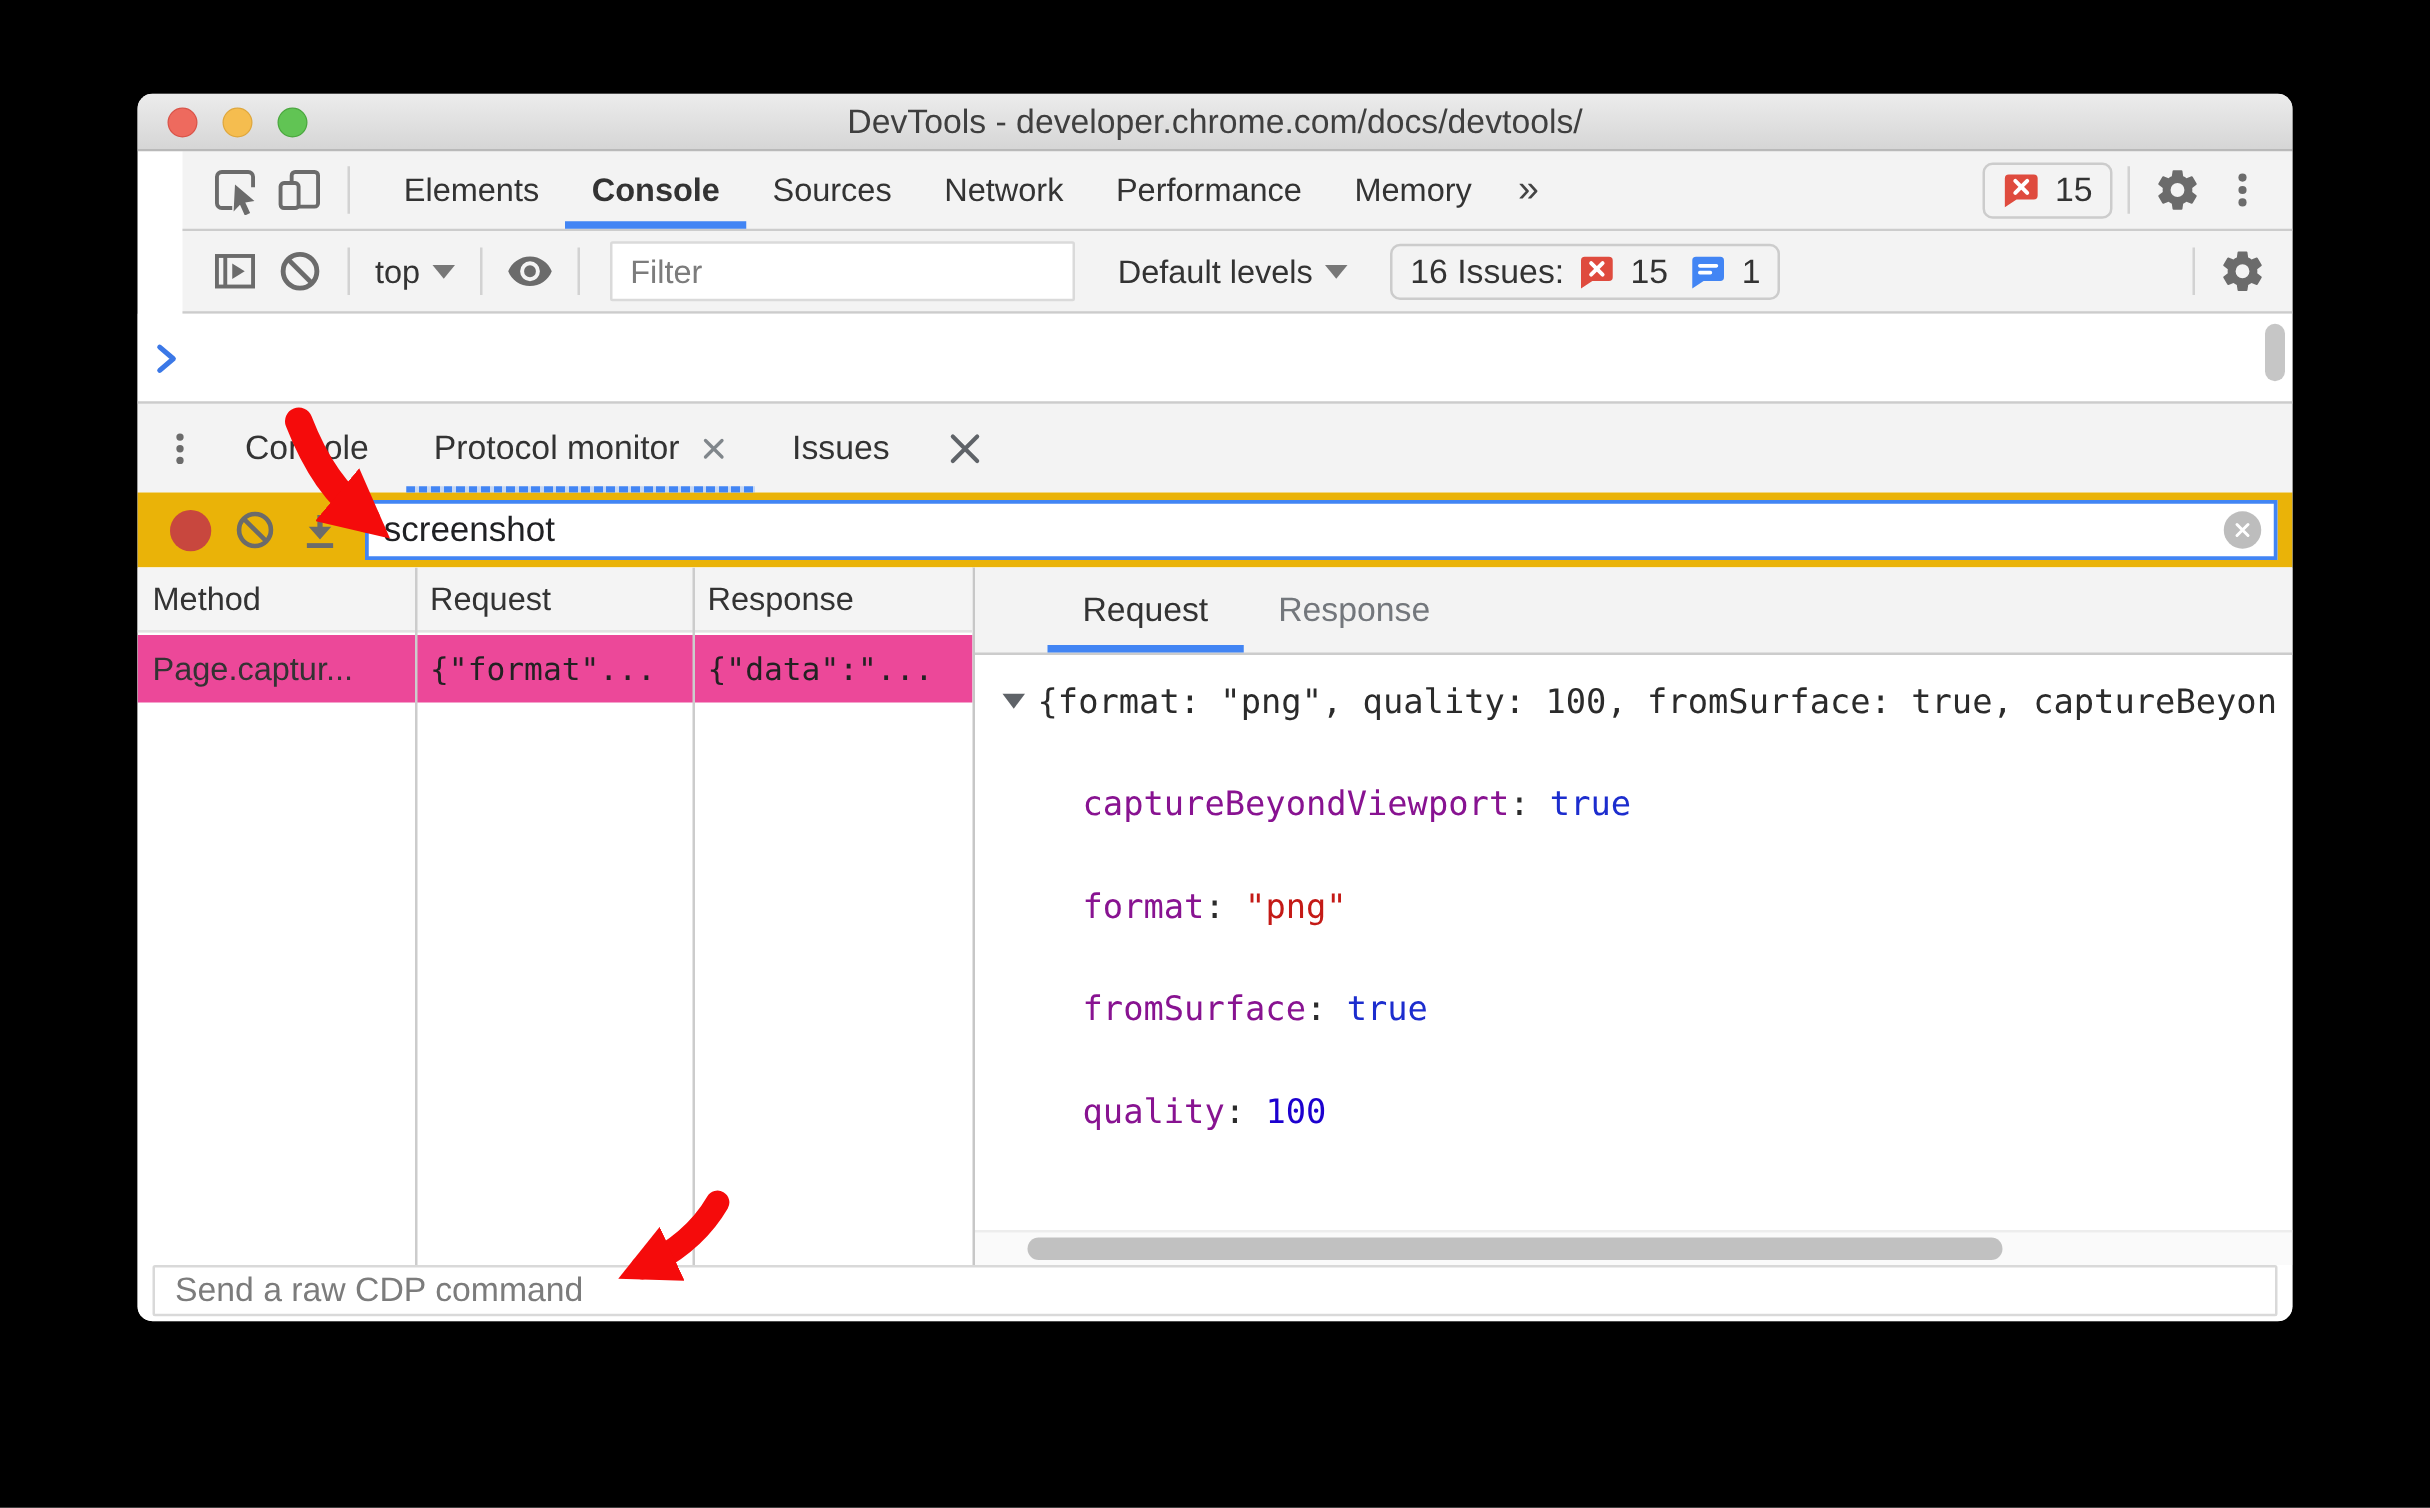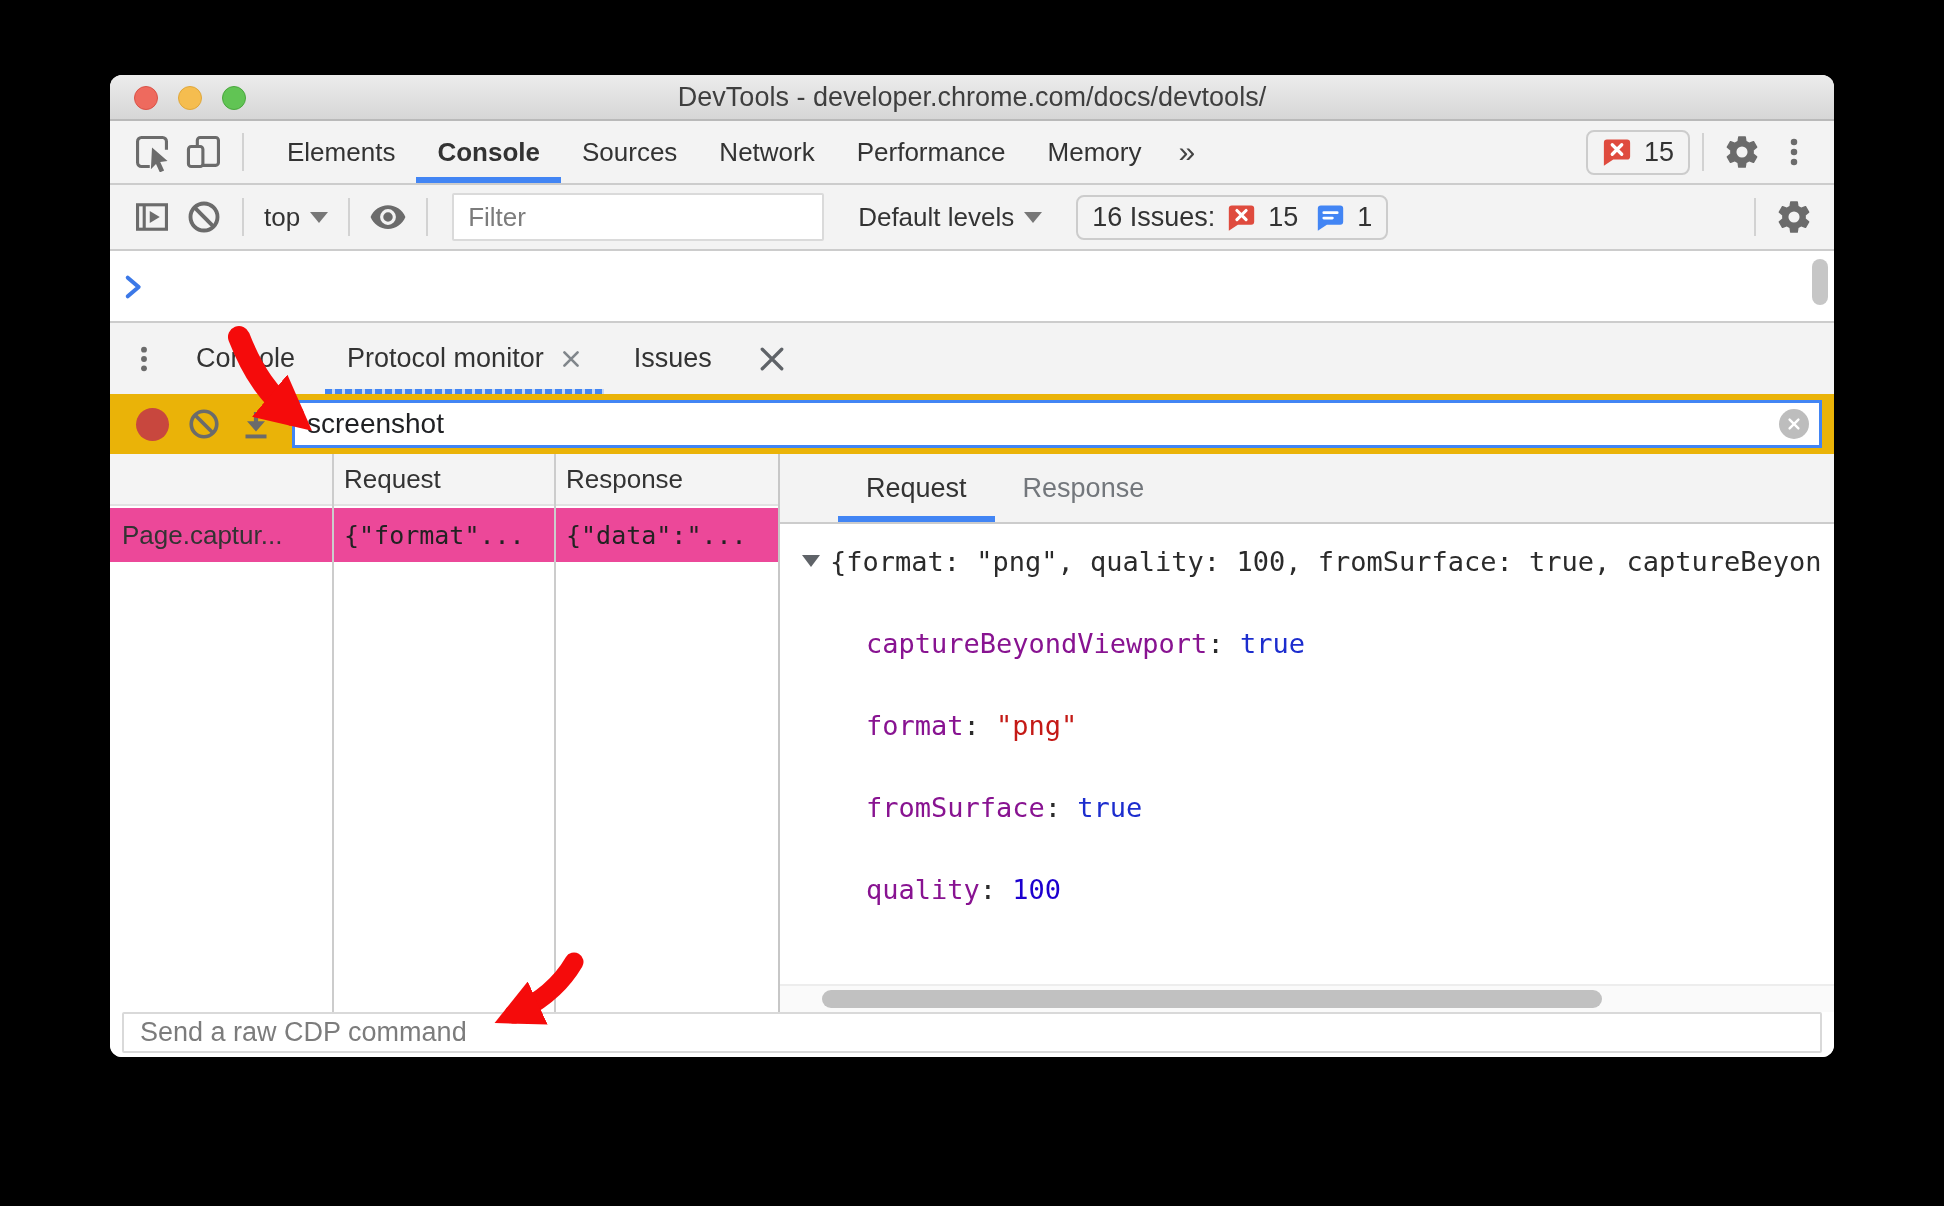--- a/index.html
+++ b/index.html
@@ -16,21 +16,21 @@
               border-bottom:2px solid #b9b9b9; position:relative; }
   .lights { position:absolute; left:24px; top:11px; display:flex; gap:20px; }
   .light { width:24px; height:24px; border-radius:50%; display:inline-block; }
   .light.red    { background:#ee6a5e; border:1px solid #d95348; }
   .light.yellow { background:#f5bd4f; border:1px solid #dfa73c; }
   .light.green  { background:#61c454; border:1px solid #4aa73e; }
   .title { text-align:center; line-height:44px; font-size:27px; color:#3f3f3f; font-weight:500; }
 
   
   .tb-main, .tb-console { background:#f3f3f3; border-bottom:2px solid #ccc;
-                          display:flex; align-items:center; }
+                          display:flex; align-items:center;margin-left:36px; }
   .tb-main { height:64px; padding:0 14px 0 16px; }
   .tb-console { height:66px; padding:0 14px 0 16px; }
   .iconbtn { background:none; border:none; display:flex; align-items:center;
              justify-content:center; width:52px; height:52px; cursor:pointer; flex:0 0 auto; }
   .vdiv { width:2px; height:38px; background:#d2d2d2; margin:0 12px; flex:0 0 auto; }
   .tabs { display:flex; height:100%; align-items:stretch; margin-left:10px; }
   .tab { display:flex; align-items:center; padding:0 21px; font-size:26px; color:#333;
          position:relative; cursor:pointer; white-space:nowrap; }
   .tab.active { font-weight:600; }
   .tab.active::after { content:""; position:absolute; left:0; right:0; bottom:0;
@@ -289,20 +289,21 @@
           </svg>
         </span>
       </div>
     </div>
 
     <div class="pm-content">
       <div class="left-pane">
         <div class="vline" style="left:222px;"></div>
         <div class="vline" style="left:444px;"></div>
         <div class="grid-head">
+          <div class="cell" style="left:0; width:222px;">Method</div>
           <div class="cell" style="left:222px; width:222px;">Request</div>
           <div class="cell" style="left:444px; width:224px;">Response</div>
         </div>
         <div class="grid-row">
           <div class="cell" style="left:0; width:222px;">Page.captur...</div>
           <div class="cell mono" style="left:222px; width:222px;">{"format"...</div>
           <div class="cell mono" style="left:444px; width:224px;">{"data":"...</div>
         </div>
       </div>
 

